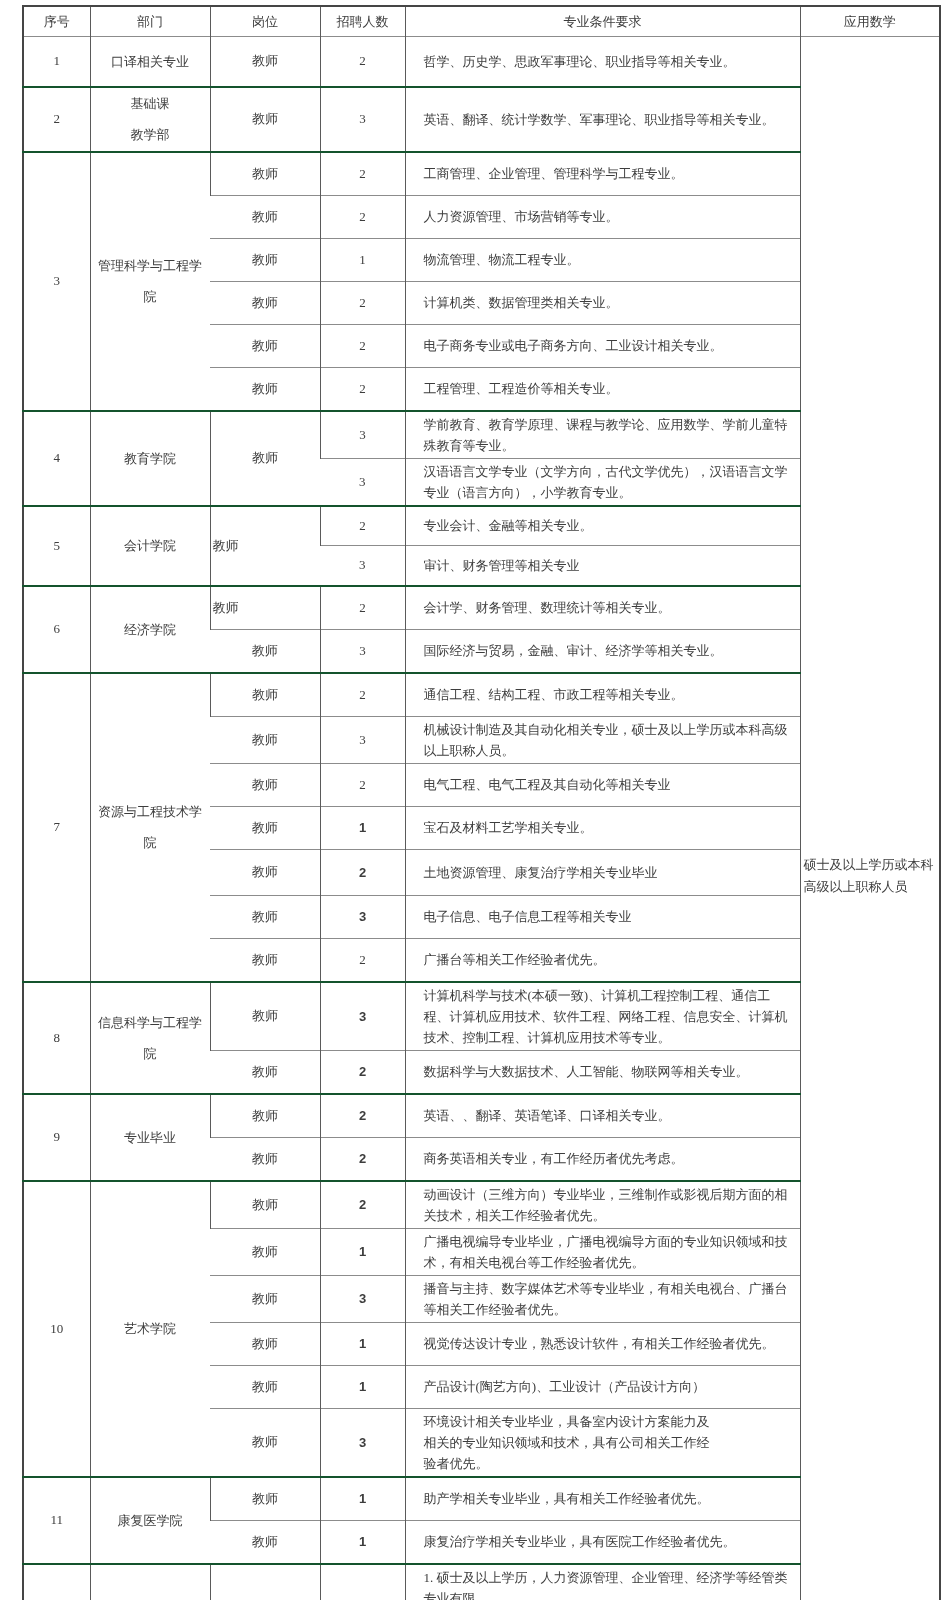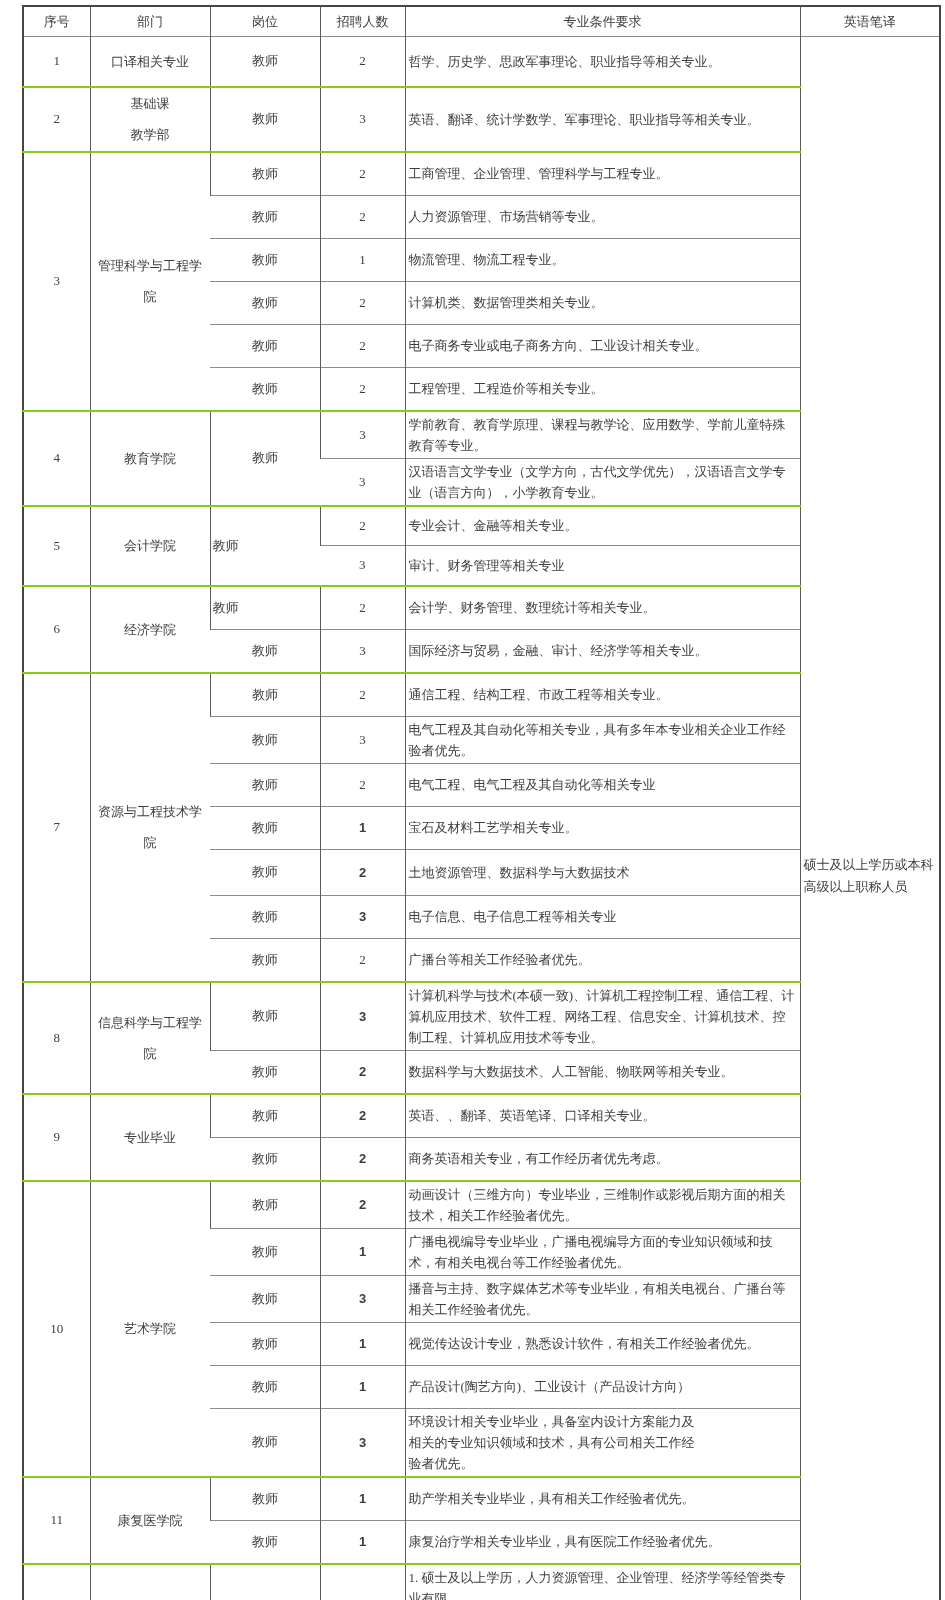--- a/index.html
+++ b/index.html
@@ -26,33 +26,33 @@
     font-size: 13px;
     overflow: hidden;
   }
   .doc-table th:first-child, .doc-table td:first-child { border-left: none; }
   .doc-table thead th {
     font-weight: normal;
     vertical-align: middle;
     height: 27px;
     border-top: none;
   }
-  tr.group-start > td { border-top: 2px solid #84cc16; }
+  tr.group-start > td { border-top: 2px solid #14532d; }
   td.c-no     { text-align: center; vertical-align: middle; }
   td.c-dept   { text-align: center; vertical-align: middle; line-height: 31px; white-space: pre-line; padding: 0 3px; }
   td.c-post   { text-align: center; vertical-align: middle; padding: 12px 2px; }
   td.c-post.align-left { text-align: left; padding-left: 2px; }
   td.c-count  { text-align: center; vertical-align: middle; }
   td.c-count.num-bold {
     font-family: "Liberation Sans", "DejaVu Sans", sans-serif;
     font-weight: bold;
   }
   td.c-req {
     text-align: left; vertical-align: middle;
-    padding: 2px 4px 2px 3px; line-height: 21px; white-space: pre-line;
+    padding: 2px 4px 2px 18px; line-height: 21px; white-space: pre-line;
   }
   td.c-other {
     text-align: left; vertical-align: middle;
     padding: 2px 2px 2px 3px; line-height: 22px;
   }
 </style>
 </head>
 <body>
 
 <div class="page">
@@ -65,21 +65,21 @@
         <col style="width:395px">
         <col style="width:140px">
     </colgroup>
     <thead>
         <tr>
           <th>序号</th>
           <th>部门</th>
           <th>岗位</th>
           <th>招聘人数</th>
           <th>专业条件要求</th>
-          <th>英语笔译</th>
+          <th>应用数学</th>
         </tr>
       </thead>
     <tbody>
         <tr style="height: 50px;">
           <td class="c-no" rowspan="1">1</td>
           <td class="c-dept" rowspan="1">口译相关专业</td>
           <td class="c-post">教师</td>
           <td class="c-count">2</td>
           <td class="c-req">哲学、历史学、思政军事理论、职业指导等相关专业。</td>
           <td class="c-other" rowspan="34">硕士及以上学历或本科高级以上职称人员</td>
@@ -161,36 +161,36 @@
         <tr class="group-start" style="height: 37px;">
           <td class="c-no" rowspan="7">7</td>
           <td class="c-dept" rowspan="7">资源与工程技术学院</td>
           <td class="c-post">教师</td>
           <td class="c-count">2</td>
           <td class="c-req">通信工程、结构工程、市政工程等相关专业。</td>
         </tr>
         <tr style="height: 45px;">
           <td class="c-post">教师</td>
           <td class="c-count">3</td>
-          <td class="c-req">电气工程及其自动化等相关专业，具有多年本专业相关企业工作经验者优先。</td>
+          <td class="c-req">机械设计制造及其自动化相关专业，硕士及以上学历或本科高级以上职称人员。</td>
         </tr>
         <tr style="height: 42px;">
           <td class="c-post">教师</td>
           <td class="c-count">2</td>
           <td class="c-req">电气工程、电气工程及其自动化等相关专业</td>
         </tr>
         <tr style="height: 37px;">
           <td class="c-post">教师</td>
           <td class="c-count num-bold">1</td>
           <td class="c-req">宝石及材料工艺学相关专业。</td>
         </tr>
         <tr style="height: 46px;">
           <td class="c-post">教师</td>
           <td class="c-count num-bold">2</td>
-          <td class="c-req">土地资源管理、数据科学与大数据技术</td>
+          <td class="c-req">土地资源管理、康复治疗学相关专业毕业</td>
         </tr>
         <tr style="height: 32px;">
           <td class="c-post">教师</td>
           <td class="c-count num-bold">3</td>
           <td class="c-req">电子信息、电子信息工程等相关专业</td>
         </tr>
         <tr style="height: 39px;">
           <td class="c-post">教师</td>
           <td class="c-count">2</td>
           <td class="c-req">广播台等相关工作经验者优先。</td>

